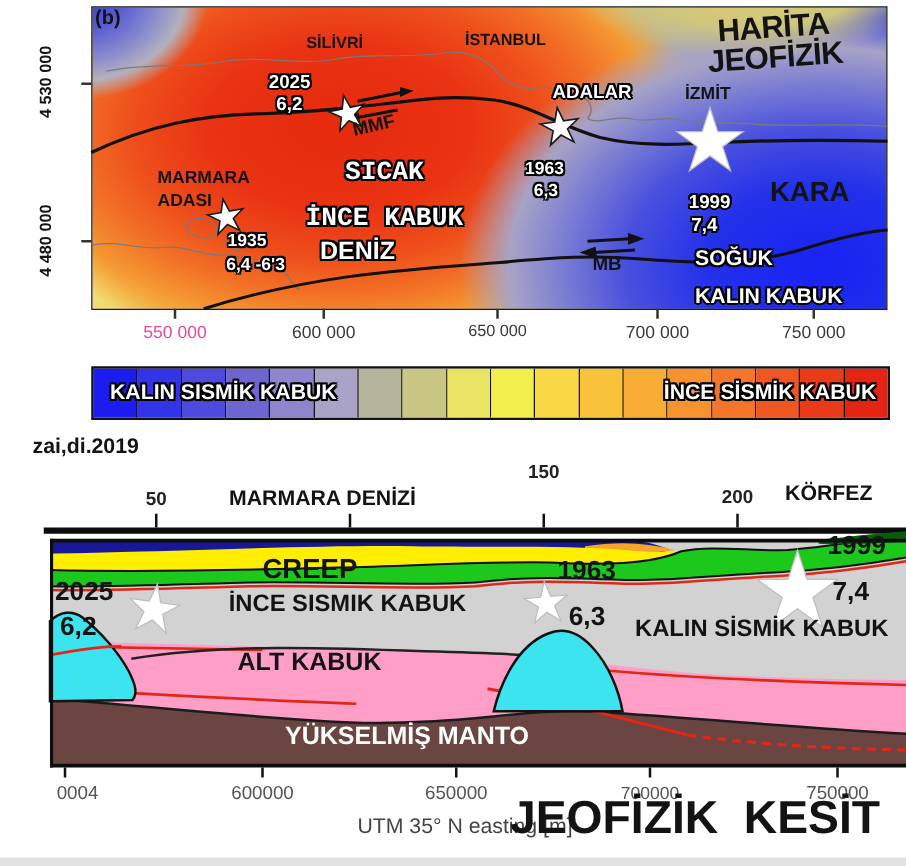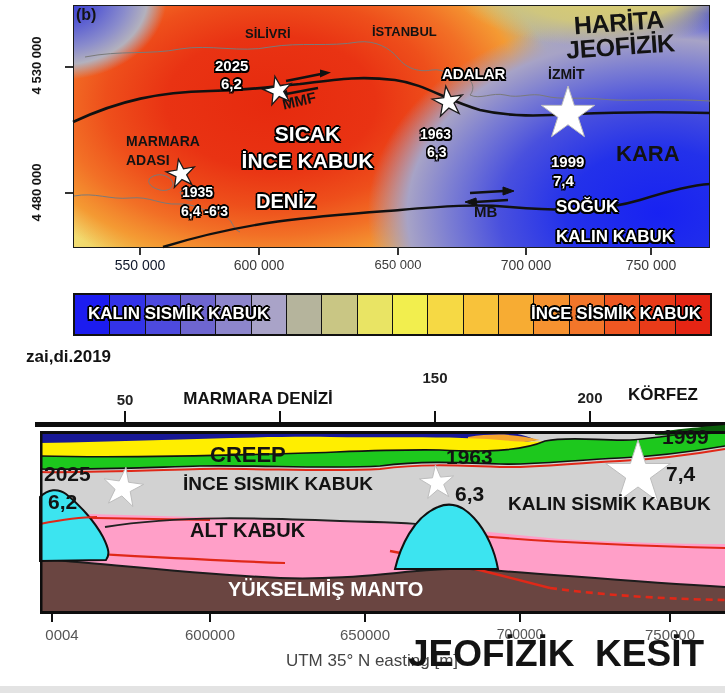--- a/index.html
+++ b/index.html
@@ -41,21 +41,21 @@
   <div class="abs b blk" style="left:-9px;top:58px;width:90px;font-size:13px;text-align:center;transform:rotate(-90deg);">4 530 000</div>
   <div class="abs b blk" style="left:-9px;top:185px;width:90px;font-size:13px;text-align:center;transform:rotate(-90deg);">4 480 000</div>
   <div class="abs tick" style="left:65px;top:66px;width:8px;height:2px;"></div>
   <div class="abs tick" style="left:65px;top:192px;width:8px;height:2px;"></div>
 
   <div class="abs tick" style="left:139px;top:247px;width:2px;height:8px;"></div>
   <div class="abs tick" style="left:258px;top:247px;width:2px;height:8px;"></div>
   <div class="abs tick" style="left:397px;top:247px;width:2px;height:8px;"></div>
   <div class="abs tick" style="left:525px;top:247px;width:2px;height:8px;"></div>
   <div class="abs tick" style="left:650px;top:247px;width:2px;height:8px;"></div>
-  <div class="abs cx" style="left:140px;top:257px;font-size:14px;color:#0f172a;">550 000</div>
+  <div class="abs cx" style="left:140px;top:257px;font-size:14px;color:#ec4899;">550 000</div>
   <div class="abs cx" style="left:259px;top:257px;font-size:14px;color:#3a3a3a;">600 000</div>
   <div class="abs cx" style="left:398px;top:257px;font-size:13px;color:#3a3a3a;">650 000</div>
   <div class="abs cx" style="left:526px;top:257px;font-size:14px;color:#3a3a3a;">700 000</div>
   <div class="abs cx" style="left:651px;top:257px;font-size:14px;color:#3a3a3a;">750 000</div>
 
   <div id="cbar" class="abs">
       <div class="cbseg" style="background: rgb(28, 28, 240);"></div>
       <div class="cbseg" style="background: rgb(51, 51, 232);"></div>
       <div class="cbseg" style="background: rgb(77, 74, 222);"></div>
       <div class="cbseg" style="background: rgb(110, 102, 208);"></div>
@@ -173,21 +173,21 @@
   <div class="abs b blk" style="left:76px;top:6px;font-size:16px;z-index:3;">(b)</div>
   <div class="abs b blk" style="left:245px;top:26px;font-size:13px;z-index:3;">SİLİVRİ</div>
   <div class="abs b blk" style="left:372px;top:24px;font-size:13px;z-index:3;">İSTANBUL</div>
   <div class="abs b blk pre ctr" style="left:537px;top:10px;width:165px;font-size:25px;line-height:24px;letter-spacing:-0.5px;transform:rotate(-4deg);z-index:3;">HARİTA
 JEOFİZİK</div>
   <div class="abs b wht" style="left:442px;top:65px;font-size:15px;z-index:3;">ADALAR</div>
   <div class="abs b blk" style="left:548px;top:66px;font-size:14px;z-index:3;">İZMİT</div>
   <div class="abs b wht" style="left:215px;top:57px;font-size:15px;z-index:3;">2025</div>
   <div class="abs b wht" style="left:221px;top:75px;font-size:15px;z-index:3;">6,2</div>
   <div class="abs b blk" style="left:282px;top:92px;font-size:15px;transform:rotate(-13deg);z-index:3;">MMF</div>
-  <div class="abs b wht pre ctr" style="left:240px;top:120px;width:135px;font-size:21px;line-height:27px;z-index:3;">SICAK
+  <div class="abs b wht pre ctr" style="left:240px;top:120px;width:135px;font-size:21px;line-height:37px;z-index:3;font-family:Liberation Mono, monospace;">SICAK
 İNCE KABUK</div>
   <div class="abs b blk pre" style="left:126px;top:132px;font-size:14px;line-height:19px;z-index:3;">MARMARA
 ADASI</div>
   <div class="abs b wht" style="left:420px;top:126px;font-size:14px;z-index:3;">1963</div>
   <div class="abs b wht" style="left:427px;top:144px;font-size:14px;z-index:3;">6,3</div>
   <div class="abs b blk" style="left:616px;top:141px;font-size:22px;z-index:3;">KARA</div>
   <div class="abs b wht" style="left:551px;top:153px;font-size:15px;z-index:3;">1999</div>
   <div class="abs b wht" style="left:553px;top:172px;font-size:15px;z-index:3;">7,4</div>
   <div class="abs b wht" style="left:182px;top:184px;font-size:14px;z-index:3;">1935</div>
   <div class="abs b wht" style="left:181px;top:203px;font-size:14px;z-index:3;">6,4 -6'3</div>

